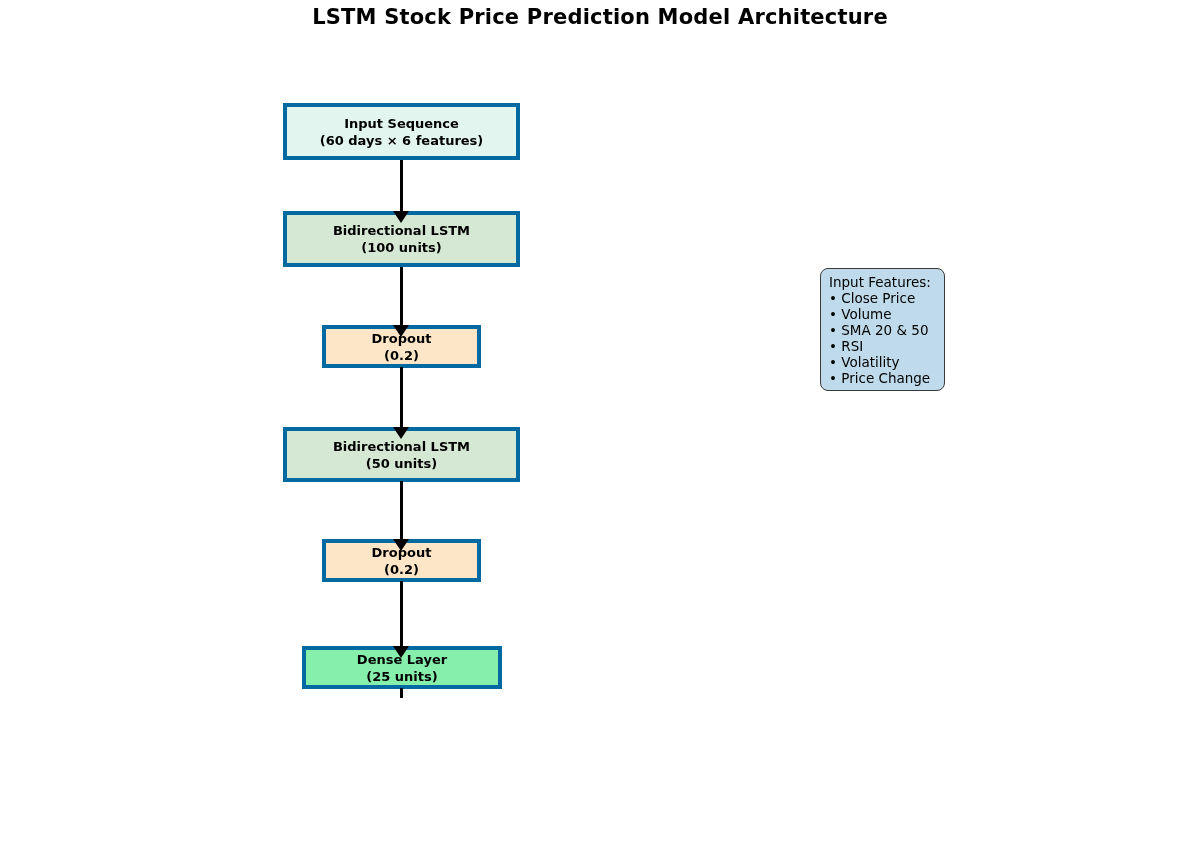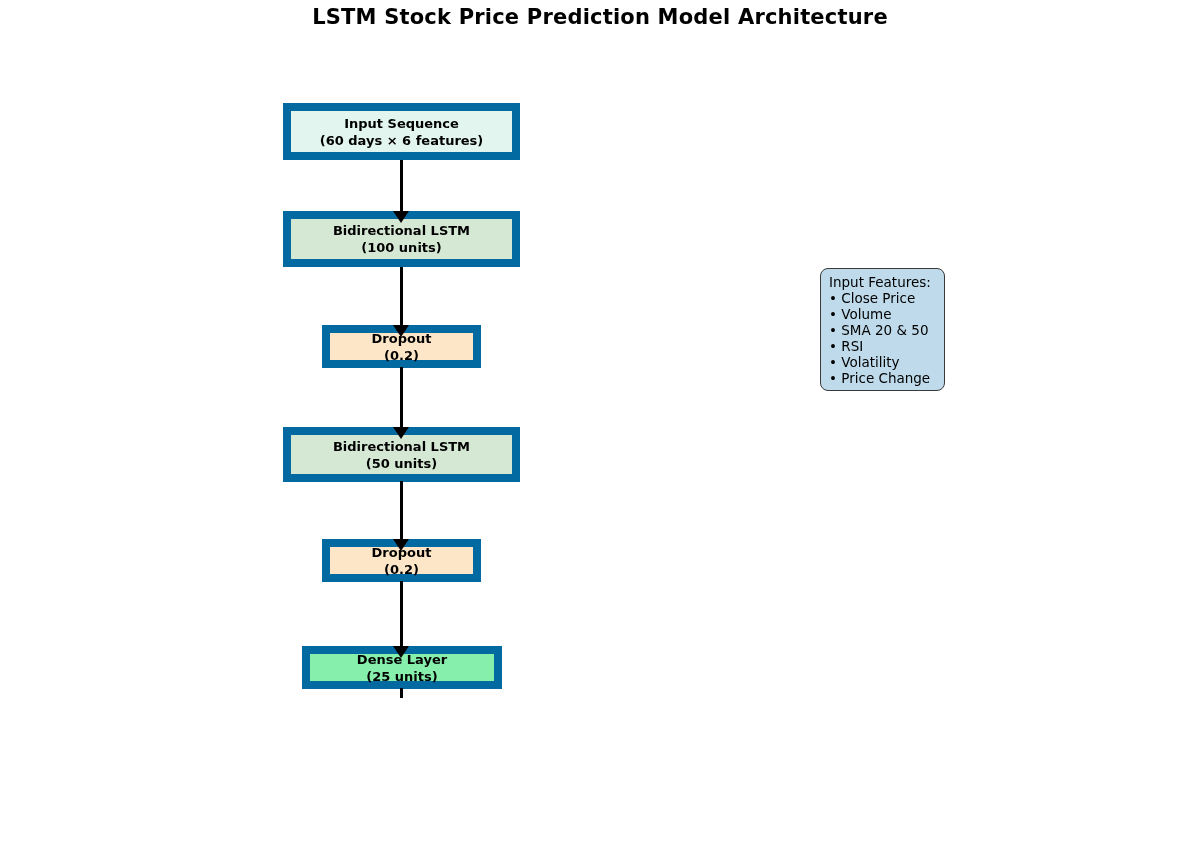--- a/index.html
+++ b/index.html
@@ -13,21 +13,21 @@
   }
   .title{
     position:absolute;top:5px;left:0;width:1200px;
     text-align:center;
     font-size:21px;font-weight:bold;
     letter-spacing:0.2px;
   }
   .node{
     position:absolute;
     box-sizing:border-box;
-    border:8px solid #0369a1;
+    border:4px solid #0369a1;
     display:flex;flex-direction:column;
     align-items:center;justify-content:center;
     text-align:center;
     font-weight:bold;font-size:13px;line-height:17px;
   }
   .n0{left:283px;top:103px;width:237px;height:57px;}
   .n1{left:283px;top:211px;width:237px;height:56px;}
   .n2{left:322px;top:325px;width:159px;height:43px;}
   .n3{left:283px;top:427px;width:237px;height:55px;}
   .n4{left:322px;top:539px;width:159px;height:43px;}

